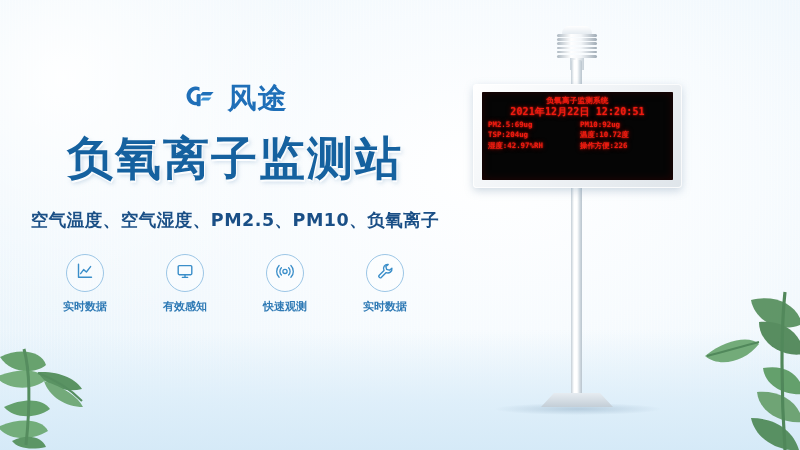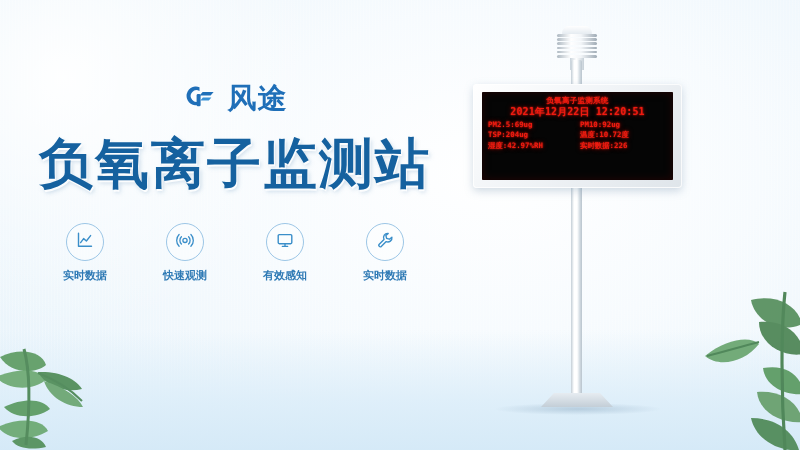--- a/index.html
+++ b/index.html
@@ -45,21 +45,21 @@
     height:40px;
   }
   .logo-mark { display:block; }
   .logo-text {
     font-size:29px; font-weight:700; color:#1f6fb8;
     letter-spacing:1px; line-height:1;
     font-family:"DejaVu Sans","Liberation Sans",sans-serif;
   }
   .main-title {
     margin-top:10px;
-    font-size:54px; font-weight:800; letter-spacing:2px;
+    font-size:46px; font-weight:800; letter-spacing:2px;
     color:#15619f;
     font-family:"DejaVu Sans","Liberation Sans",sans-serif;
     text-shadow: 1px 2px 0 rgba(255,255,255,.9), 2px 3px 4px rgba(120,160,195,.35);
   }
   .subtitle {
     margin-top:18px;
     font-size:17.5px; font-weight:600; color:#1a4f86;
     letter-spacing:.5px;
     font-family:"DejaVu Sans","Liberation Sans",sans-serif;
   }
@@ -174,33 +174,47 @@
           <path d="M16.5 4.2 A9.4 9.4 0 1 0 16.5 21.6 L16.5 17.9 A5.8 5.8 0 1 1 16.5 7.9 Z" fill="#1f6fb8"></path>
           <rect x="13.6" y="11.1" width="4.0" height="12.2" rx="1.4" fill="#1f6fb8"></rect>
           <path d="M19.6 9.1 L30.6 9.1 L27.6 12.4 L16.6 12.4 Z" fill="#1f6fb8"></path>
           <path d="M19.9 14.6 L28.4 14.6 L25.8 17.5 L17.3 17.5 Z" fill="#3a92d6"></path>
         </svg>
       </span>
       <span class="logo-text">风途</span>
     </div>
 
     <div class="main-title">负氧离子监测站</div>
+    <div class="subtitle">空气温度、空气湿度、PM2.5、PM10、负氧离子</div>
 
     <div class="features">
 
       <div class="feature">
         <div class="feature-circle">
           <span>
             <svg width="20" height="20" viewBox="0 0 20 20" fill="none" stroke="#3a8ec9" stroke-width="1.4" stroke-linecap="round" stroke-linejoin="round">
               <path d="M3.5 3.2 L3.5 16.2 L16.5 16.2"></path>
               <path d="M5.6 12.6 L8.6 8.6 L11.4 11.0 L15.6 5.6"></path>
             </svg>
           </span>
         </div>
         <div class="feature-label">实时数据</div>
+      </div>
+
+      <div class="feature">
+        <div class="feature-circle">
+          <span>
+            <svg width="20" height="20" viewBox="0 0 20 20" fill="none" stroke="#3a8ec9" stroke-width="1.4" stroke-linecap="round" stroke-linejoin="round">
+              <rect x="3.2" y="4.6" width="13.6" height="9.1" rx="1.1"></rect>
+              <path d="M7.4 16.4 L12.6 16.4"></path>
+              <path d="M10 13.7 L10 16.4"></path>
+            </svg>
+          </span>
+        </div>
+        <div class="feature-label">有效感知</div>
       </div>
 
       <div class="feature">
         <div class="feature-circle">
           <span>
             <svg width="20" height="20" viewBox="0 0 20 20" fill="none" stroke="#3a8ec9" stroke-width="1.3" stroke-linecap="round">
               <circle cx="10" cy="10.4" r="2.1"></circle>
               <path d="M13.6 6.8 A5.1 5.1 0 0 1 13.6 14.0"></path>
               <path d="M15.9 4.5 A8.4 8.4 0 0 1 15.9 16.3"></path>
               <path d="M6.4 6.8 A5.1 5.1 0 0 0 6.4 14.0"></path>
@@ -208,33 +222,20 @@
             </svg>
           </span>
         </div>
         <div class="feature-label">快速观测</div>
       </div>
 
       <div class="feature">
         <div class="feature-circle">
           <span>
             <svg width="20" height="20" viewBox="0 0 20 20" fill="none" stroke="#3a8ec9" stroke-width="1.4" stroke-linecap="round" stroke-linejoin="round">
-              <rect x="3.2" y="4.6" width="13.6" height="9.1" rx="1.1"></rect>
-              <path d="M7.4 16.4 L12.6 16.4"></path>
-              <path d="M10 13.7 L10 16.4"></path>
-            </svg>
-          </span>
-        </div>
-        <div class="feature-label">有效感知</div>
-      </div>
-
-      <div class="feature">
-        <div class="feature-circle">
-          <span>
-            <svg width="20" height="20" viewBox="0 0 20 20" fill="none" stroke="#3a8ec9" stroke-width="1.4" stroke-linecap="round" stroke-linejoin="round">
               <path d="M13.2 3.4 A4.1 4.1 0 0 0 9.0 9.4 L4.0 14.4 A1.6 1.6 0 0 0 6.2 16.6 L11.2 11.6 A4.1 4.1 0 0 0 16.9 7.2 L14.3 9.2 L11.6 8.3 L10.9 5.6 Z"></path>
             </svg>
           </span>
         </div>
         <div class="feature-label">实时数据</div>
       </div>
 
     </div>
   </div>
 
@@ -260,21 +261,21 @@
     <div class="screen-frame">
       <div class="screen">
         <div class="led led-title">负氧离子监测系统</div>
         <div class="led led-datetime">2021年12月22日 12:20:51</div>
         <div class="led-grid">
           <div class="led led-cell">PM2.5:69ug</div>
           <div class="led led-cell">PM10:92ug</div>
           <div class="led led-cell">TSP:204ug</div>
           <div class="led led-cell">温度:10.72度</div>
           <div class="led led-cell">湿度:42.97%RH</div>
-          <div class="led led-cell">实时数据:226</div>
+          <div class="led led-cell">操作方便:226</div>
         </div>
       </div>
     </div>
   </div>
 
   <div class="plant plant-left">
     <svg width="140" height="135" viewBox="0 0 140 135">
       <g fill="#5e9c63" opacity=".92">
         <path d="M6 42 C26 32, 48 36, 52 50 C40 60, 16 58, 6 42 Z"></path>
         <path d="M2 62 C24 52, 46 54, 53 64 C40 76, 14 76, 2 62 Z" fill="#6da972"></path>

